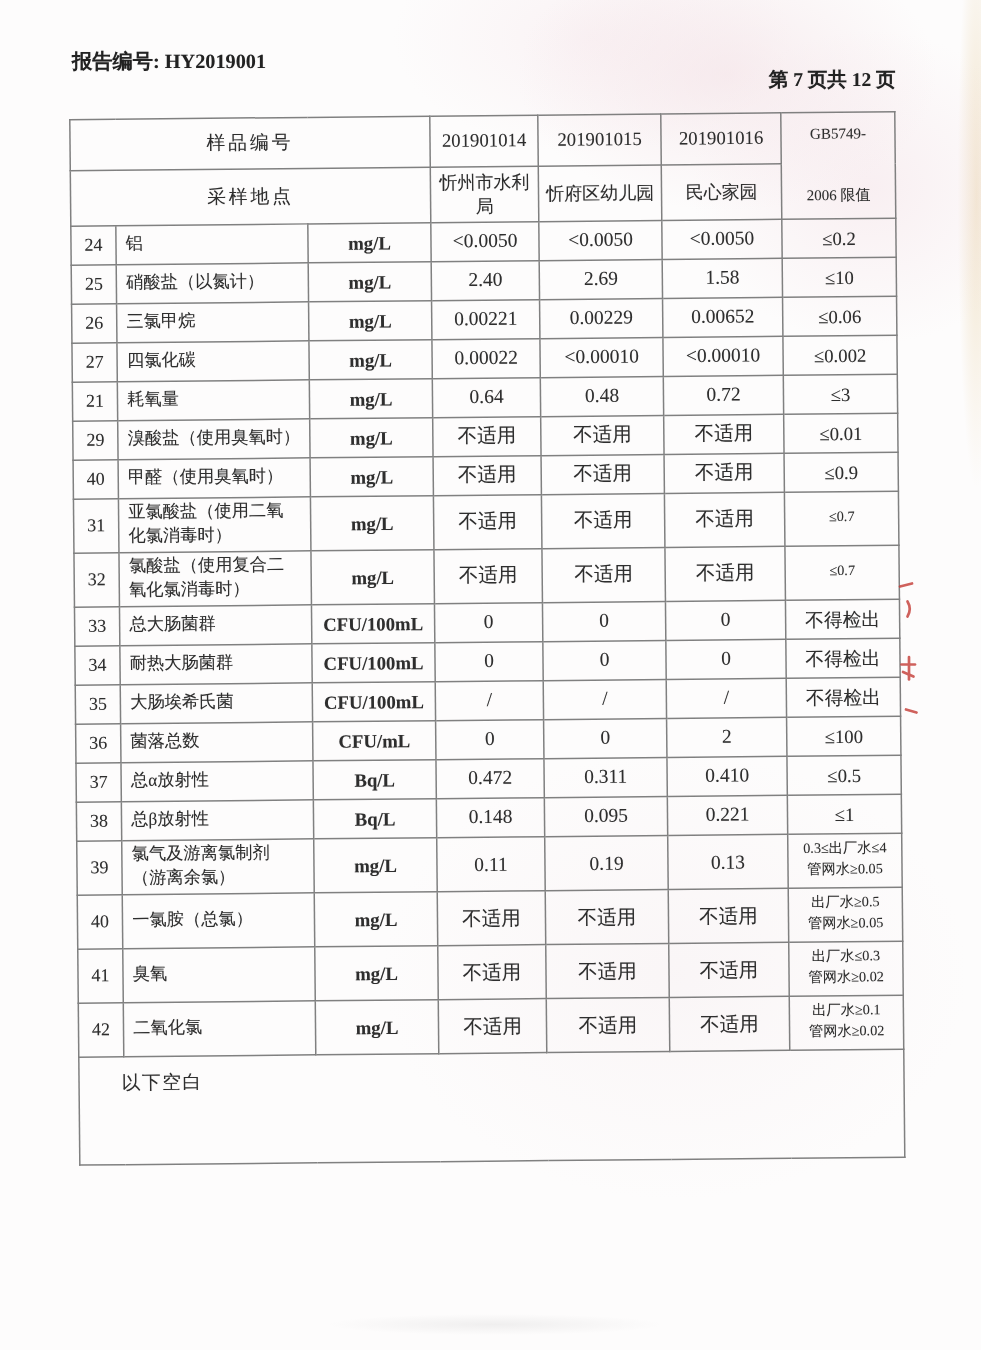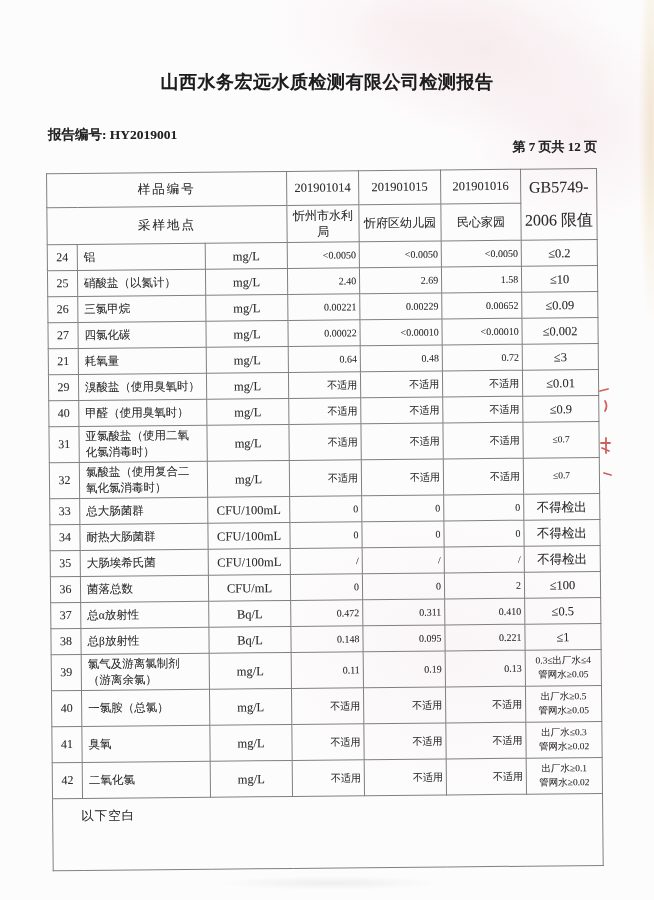--- a/index.html
+++ b/index.html
@@ -70,33 +70,33 @@
   .h-label { font-size:12.5px; letter-spacing:2px; }
   .h-sid { font-size:12.5px; }
   .h-loc { font-size:12px; line-height:1.35; }
   .h-limit { padding:0; }
   .limit-head-inner {
     display:flex;
     flex-direction:column;
     justify-content:space-between;
     height:54px;
     padding:4px 0;
-    font-size:16px;
+    font-size:10px;
   }
   .c-no { font-size:12px; }
   .c-name {
     text-align:left;
     padding-left:6px;
     padding-right:2px;
     white-space:pre-line;
     font-size:11.5px;
     line-height:1.35;
   }
-  .c-unit { font-size:12.5px; }
-  .c-val { font-size:10px;text-align:right; }
+  .c-unit { font-size:12.5px;font-weight:bold; }
+  .c-val { font-size:13px; }
   .c-limit { white-space:pre-line; font-size:12.5px;border-radius:13px; }
   tr.tall .c-limit { font-size:9.5px; line-height:1.45;margin-left:36px; }
   .blank-row td {
     height:62px;
     vertical-align:top;
     text-align:left;
     padding:9px 0 0 28px;
     font-size:12.5px;
     letter-spacing:1px;
   }
@@ -106,21 +106,20 @@
     top:380px;
     filter:blur(0.4px);
     opacity:0.8;
   }
 </style>
 </head>
 <body>
 
 <div class="page">
 
-  <h1 class="title">山西水务宏远水质检测有限公司检测报告</h1>
 
   <div class="meta-row">
     <span>报告编号: HY2019001</span>
     <span class="page-indicator">第 7 页共 12 页</span>
   </div>
 
   <div class="table-wrap">
     <table>
       <colgroup>
         <col style="width:30px">
@@ -170,21 +169,21 @@
     <td class="c-val">1.58</td>
     <td class="c-limit">≤10</td>
   </tr>
           <tr>
     <td class="c-no">26</td>
     <td class="c-name">三氯甲烷</td>
     <td class="c-unit">mg/L</td>
     <td class="c-val">0.00221</td>
     <td class="c-val">0.00229</td>
     <td class="c-val">0.00652</td>
-    <td class="c-limit">≤0.09</td>
+    <td class="c-limit">≤0.06</td>
   </tr>
           <tr>
     <td class="c-no">27</td>
     <td class="c-name">四氯化碳</td>
     <td class="c-unit">mg/L</td>
     <td class="c-val">0.00022</td>
     <td class="c-val">&lt;0.00010</td>
     <td class="c-val">&lt;0.00010</td>
     <td class="c-limit">≤0.002</td>
   </tr>

